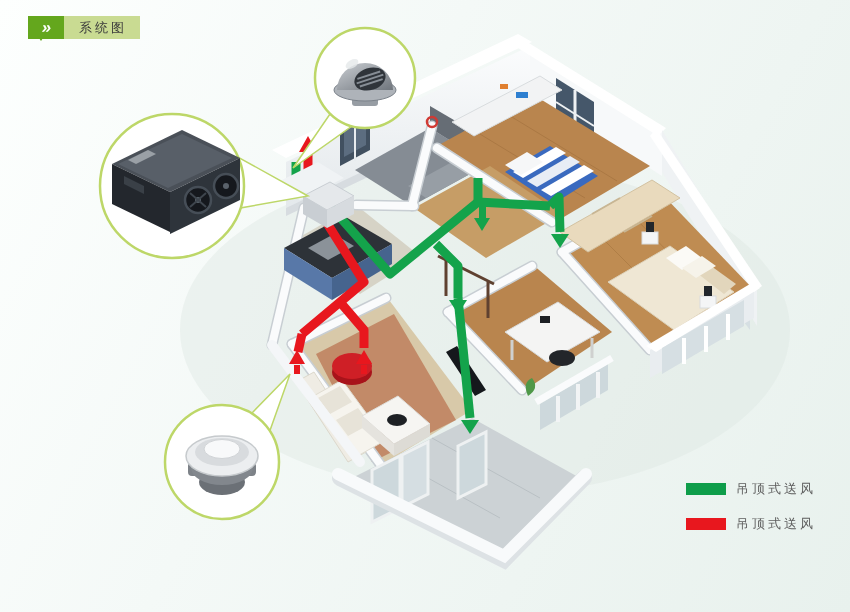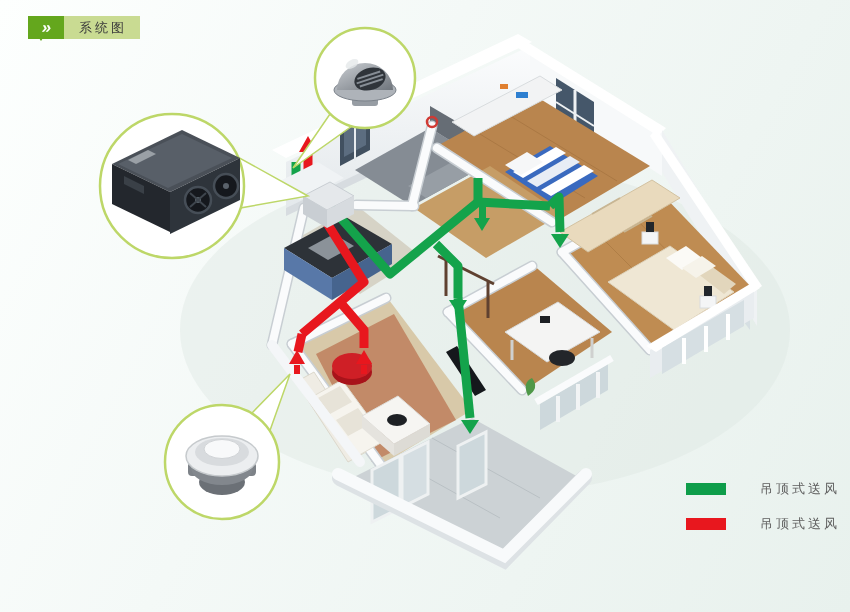--- a/index.html
+++ b/index.html
@@ -22,21 +22,21 @@
   }
   .badge-label{
     background:#c9db92;color:#3c3c3c;font-size:13px;letter-spacing:3px;
     display:flex;align-items:center;padding:0 13px 0 15px;
   }
   
   .legend{position:absolute;left:686px;top:480px;width:160px;}
   .legend-title{font-size:15px;font-weight:bold;color:#111;letter-spacing:1px;margin:0 0 14px 0;}
   .legend-row{display:flex;align-items:center;margin-bottom:17px;}
   .legend-swatch{display:block;margin-right:10px;}
-  .legend-label{font-size:13px;color:#5e5e5e;letter-spacing:3px;margin-left:24px;}
+  .legend-label{font-size:13px;color:#5e5e5e;letter-spacing:3px;}
   svg{display:block;}
   .scene{position:absolute;left:0;top:0;}
 </style>
 </head>
 <body>
 
 <div class="canvas">
 
   <div class="badge">
     <div class="badge-chip">

